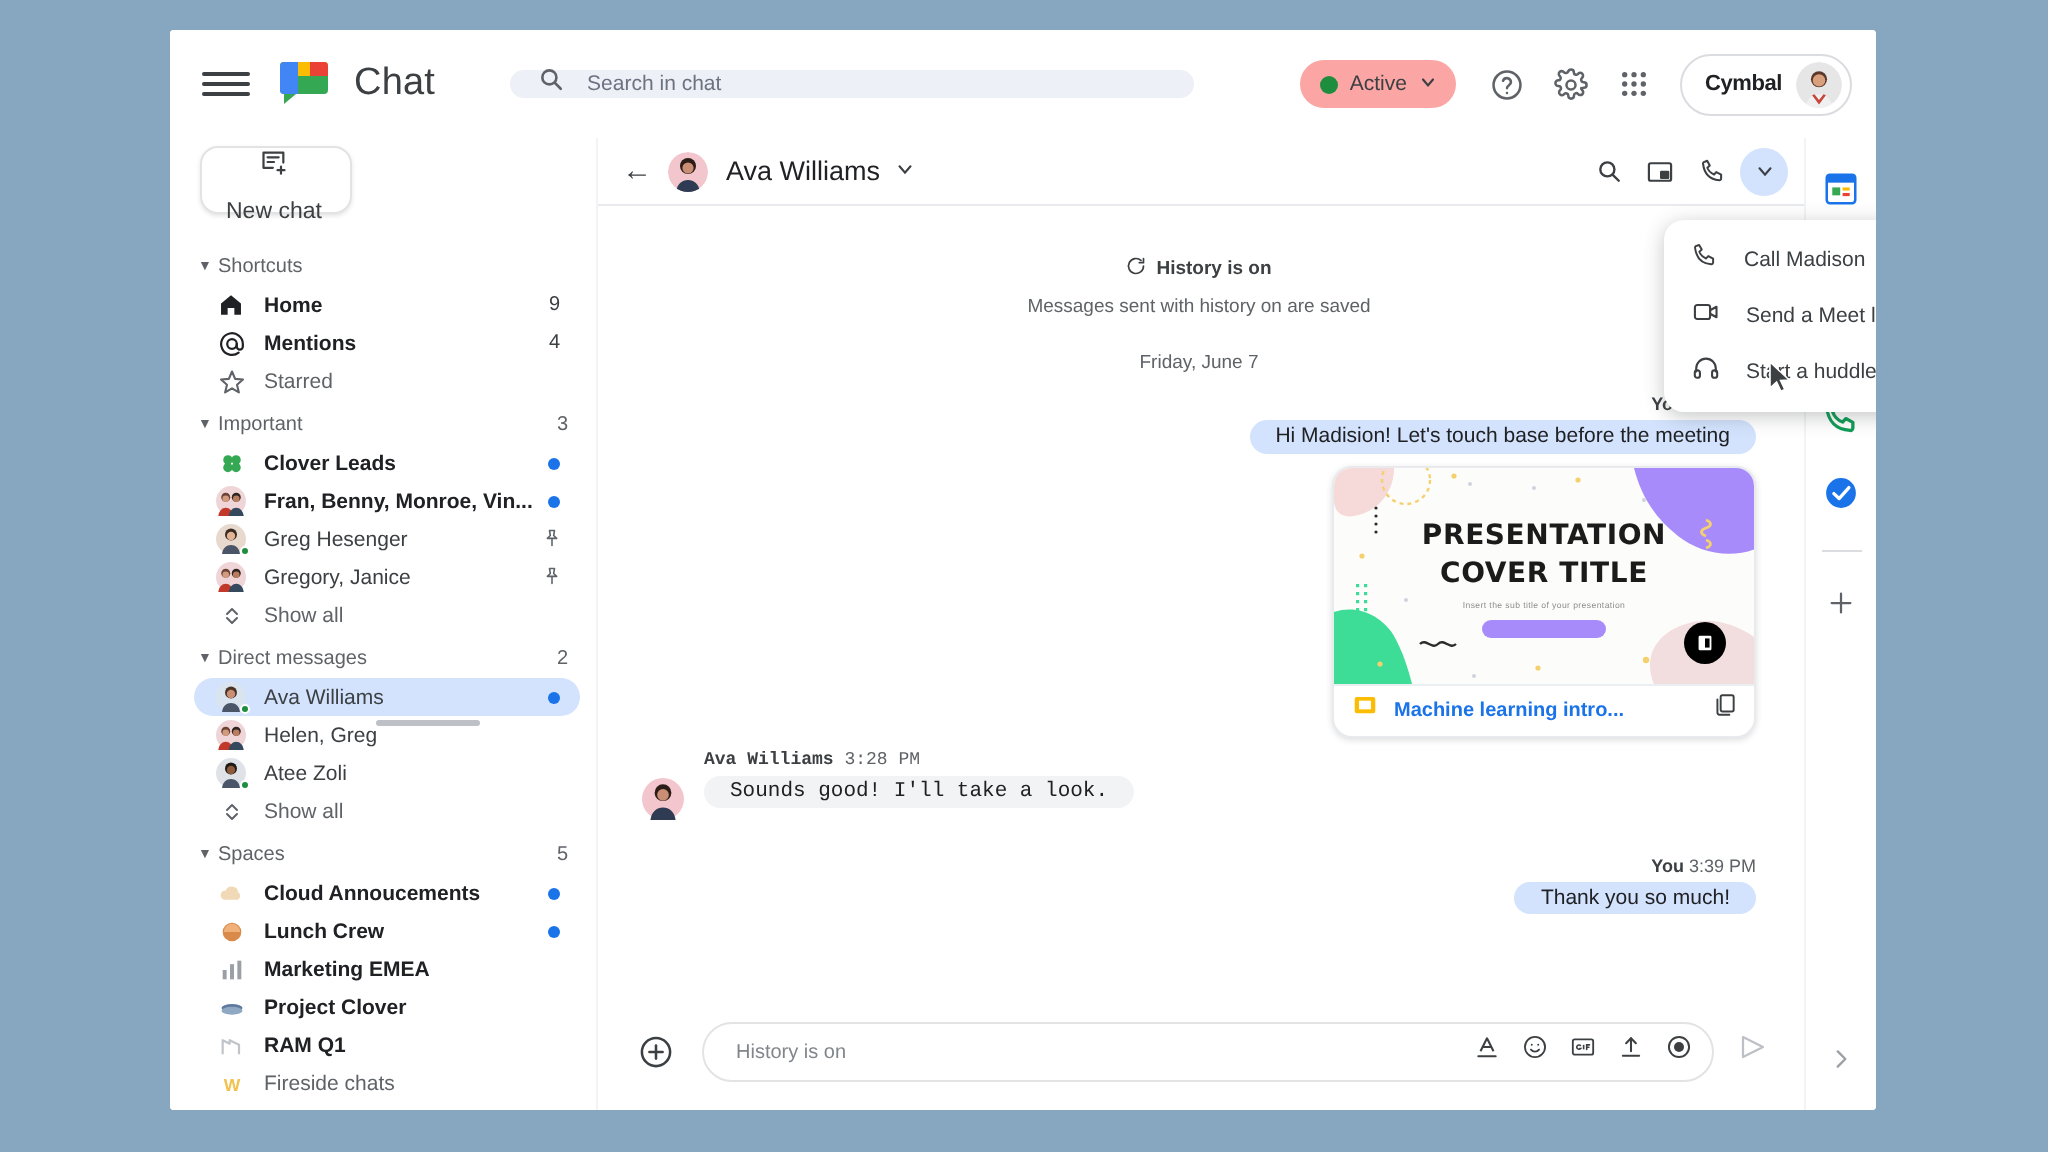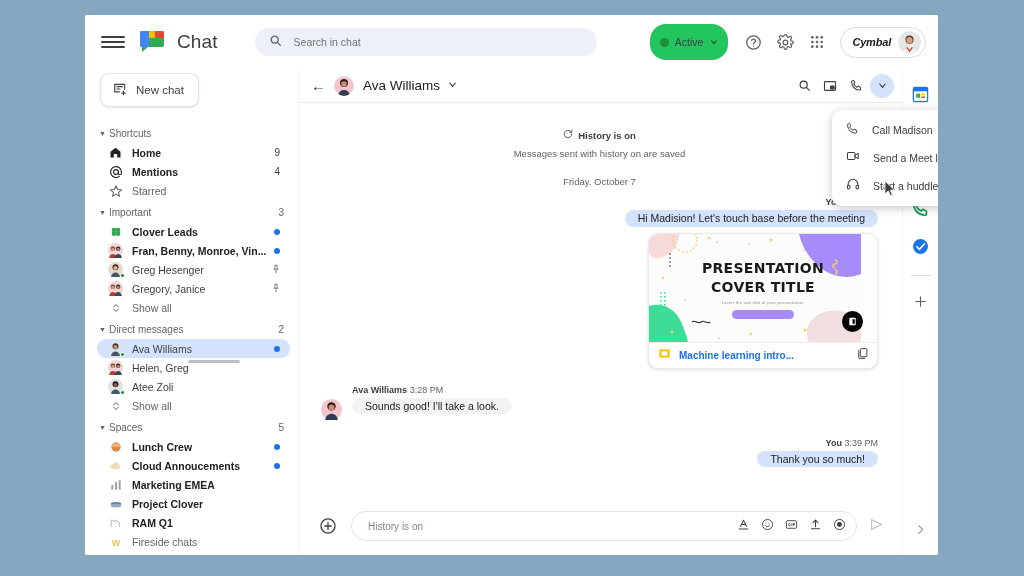--- a/index.html
+++ b/index.html
@@ -30,69 +30,69 @@
     background: #fff;
   }
   .hamburger { width: 24px; height: 24px; display:flex; flex-direction:column; justify-content:center; gap:3px; cursor:pointer; }
   .hamburger i { display:block; height:2px; background:#3c4043; border-radius:2px; }
   .chat-logo { width: 26px; height: 24px; margin-left: 14px; position: relative; }
   .app-title {
     font-size: 19px; color: #3c4043; margin-left: 12px; letter-spacing: .1px;
   }
   .searchbar {
     margin-left: 37px;
-    width: 342px; height: 28px;
+    width: 342px; height: 14px;
     background: #eef0f7;
     border-radius: 18px;
     display: flex; align-items: center;
     padding: 0 14px;
     cursor: text;
   }
   .searchbar .ph { font-size: 10.5px; color: #6b7280; margin-left: 12px; }
   .topbar-right { margin-left: auto; display: flex; align-items: center; gap: 2px; }
   .status-pill {
     display: flex; align-items: center; gap: 6px;
-    background: #22c55e; border-radius: 16px;
-    height: 36px; padding: 0 9px 0 10px;
+    background: #fca5a5; border-radius: 16px;
+    height: 24px; padding: 0 9px 0 10px;
     cursor: pointer; margin-right: 8px;
   }
   .status-dot { width: 9px; height: 9px; border-radius: 50%; background: #1e8e3e; }
   .status-label { font-size: 10.5px; color: #3c4043; }
   .icon-btn {
     width: 30px; height: 30px; border-radius: 50%;
     display: flex; align-items: center; justify-content: center;
     cursor: pointer; color: #5f6368;
   }
   .account-chip {
     display: flex; align-items: center; gap: 7px;
     border: 1px solid #dadce0; border-radius: 18px;
     height: 31px; padding: 0 4px 0 11px; margin-left: 6px;
     cursor: pointer;
   }
-  .account-name { font-size: 11px; font-weight: bold; color: #202124; letter-spacing: -.2px; font-style: italic; }
+  .account-name { font-size: 11px; font-weight: bold; color: #202124; letter-spacing: -.2px; }
   .avatar { border-radius: 50%; overflow: hidden; flex: 0 0 auto; position: relative; }
 
   
   .body-row { flex: 1 1 auto; display: flex; min-height: 0; }
 
   
   .sidebar {
     width: 213px; flex: 0 0 213px;
     background: #fff;
     padding: 0 8px 0 10px;
     overflow: hidden;
     position: relative;
   }
   .newchat-btn {
     display: inline-flex; align-items: center; gap: 9px;
     border: 1px solid #e3e3e3; border-radius: 9px;
     height: 34px; padding: 0 14px 0 12px;
     margin: 4px 0 14px 5px;
     box-shadow: 0 1px 2px rgba(60,64,67,.14);
-    cursor: pointer; background: #fff;
+    cursor: pointer; background: #fff; flex-direction: column;
   }
   .newchat-btn span { font-size: 11.5px; color: #3c4043; }
   .sec-header {
     display: flex; align-items: center;
     height: 20px; padding-left: 4px; margin-top: 2px;
     cursor: pointer;
   }
   .sec-caret { font-size: 7px; color: #5f6368; width: 10px; }
   .sec-title { font-size: 10px; color: #5f6368; flex: 1; }
   .sec-count { font-size: 10px; color: #5f6368; padding-right: 6px; }
@@ -150,21 +150,21 @@
   .bubble {
     border-radius: 16px; padding: 1px 13px;
     font-size: 10.5px; color: #202124; line-height: 1.4;
   }
   .bubble.out { background: #d3e3fd; }
   .bubble.in { background: #f1f3f4; }
   .msg-avatar { width: 21px; height: 21px; border-radius: 50%; margin-right: 10px; margin-top: 14px; flex: 0 0 21px; }
 
   
   .att-card {
-    width: 230px; margin-top: 6px;
+    width: 212px; margin-top: 6px;
     border-radius: 10px; overflow: hidden;
     background: #fff; border: 1px solid #e8eaed;
     box-shadow: 0 1px 3px rgba(60,64,67,.18);
     cursor: pointer;
   }
   .att-preview { height: 108px; position: relative; background: #fdfdfb; overflow: hidden; }
   .att-title-1, .att-title-2 {
     position: absolute; left: 0; right: 0; text-align: center;
     font-family: "DejaVu Sans", sans-serif;
     font-weight: bold; color: #1b1b1b; letter-spacing: .3px;
@@ -488,35 +488,35 @@
             </span>
             <span class="nav-label">Show all</span>
           </div>
           <div class="sec-header">
             <span class="sec-caret">▼</span>
             <span class="sec-title">Spaces</span>
             <span class="sec-count">5</span>
           </div>
           <div class="nav-item unread">
             <span class="nav-ico sb-avatar" style="position:relative;">
+              <svg width="14" height="14" viewBox="0 0 24 24" fill="#f1d9b8">
+                <path d="M6 17a4 4 0 0 1 .6-8 5.5 5.5 0 0 1 10.6 1.6A3.6 3.6 0 0 1 17 17z"></path>
+              </svg>
+            </span>
+            <span class="nav-label">Cloud Annoucements</span>
+            <span class="badge-dot"></span>
+          </div>
+          <div class="nav-item unread">
+            <span class="nav-ico sb-avatar" style="position:relative;">
               <svg width="14" height="14" viewBox="0 0 24 24">
                 <circle cx="12" cy="12" r="8" fill="#d98a4a"></circle>
                 <path d="M5 12a7 7 0 0 1 14 0z" fill="#f0b07a"></path>
               </svg>
             </span>
             <span class="nav-label">Lunch Crew</span>
-            <span class="badge-dot"></span>
-          </div>
-          <div class="nav-item unread">
-            <span class="nav-ico sb-avatar" style="position:relative;">
-              <svg width="14" height="14" viewBox="0 0 24 24" fill="#f1d9b8">
-                <path d="M6 17a4 4 0 0 1 .6-8 5.5 5.5 0 0 1 10.6 1.6A3.6 3.6 0 0 1 17 17z"></path>
-              </svg>
-            </span>
-            <span class="nav-label">Cloud Annoucements</span>
             <span class="badge-dot"></span>
           </div>
           <div class="nav-item unread">
             <span class="nav-ico sb-avatar" style="position:relative;">
               <svg width="14" height="14" viewBox="0 0 24 24" fill="#9aa0a6">
                 <rect x="4" y="12" width="3.4" height="8"></rect>
                 <rect x="10.3" y="7" width="3.4" height="13"></rect>
                 <rect x="16.6" y="4" width="3.4" height="16"></rect>
               </svg>
             </span>
@@ -604,21 +604,21 @@
               <svg width="10" height="10" viewBox="0 0 24 24" fill="none" stroke="#3c4043" stroke-width="2">
                 <path d="M21 12a9 9 0 1 1-3-6.7" stroke-linecap="round"></path>
                   <polyline points="21,3 21,8 16,8" stroke-linecap="round" stroke-linejoin="round"></polyline>
               </svg>
             </span>
             <span>History is on</span>
           </div>
           <div class="sys-sub">Messages sent with history on are saved</div>
         </div>
 
-        <div class="date-sep">Friday, October 7</div>
+        <div class="date-sep">Friday, June 7</div>
 
         <div class="msg-row out">
           <div class="msg-col out">
             <div class="msg-meta">
               <b>You</b>
               <span>3:27 PM</span>
             </div>
             <div class="bubble out">Hi Madision! Let's touch base before the meeting</div>
 
             <div class="att-card">
@@ -691,21 +691,21 @@
                   <svg width="13" height="13" viewBox="0 0 24 24" fill="none" stroke="#3c4043" stroke-width="1.8">
                     <rect x="8" y="3" width="12" height="15" rx="1.6"></rect>
                       <path d="M5 7v12a2 2 0 0 0 2 2h9" stroke-linecap="round"></path>
                   </svg>
                 </span>
               </div>
             </div>
           </div>
         </div>
 
-        <div class="msg-row" style="margin-top:16px;">
+        <div class="msg-row" style="margin-top:6px;font-family:Liberation Mono, monospace;">
           <span class="msg-avatar">
             <svg width="21" height="21" viewBox="0 0 40 40">
               <circle cx="20" cy="20" r="20" fill="#f3c6ce"></circle>
               <circle cx="20" cy="14" r="8" fill="#2b1c18"></circle>
               <circle cx="20" cy="16" r="5.6" fill="#c98e73"></circle>
               <path d="M8 40c1-8 6-12 12-12s11 4 12 12z" fill="#2f3b52"></path>
             </svg>
           </span>
           <div class="msg-col">
             <div class="msg-meta">

